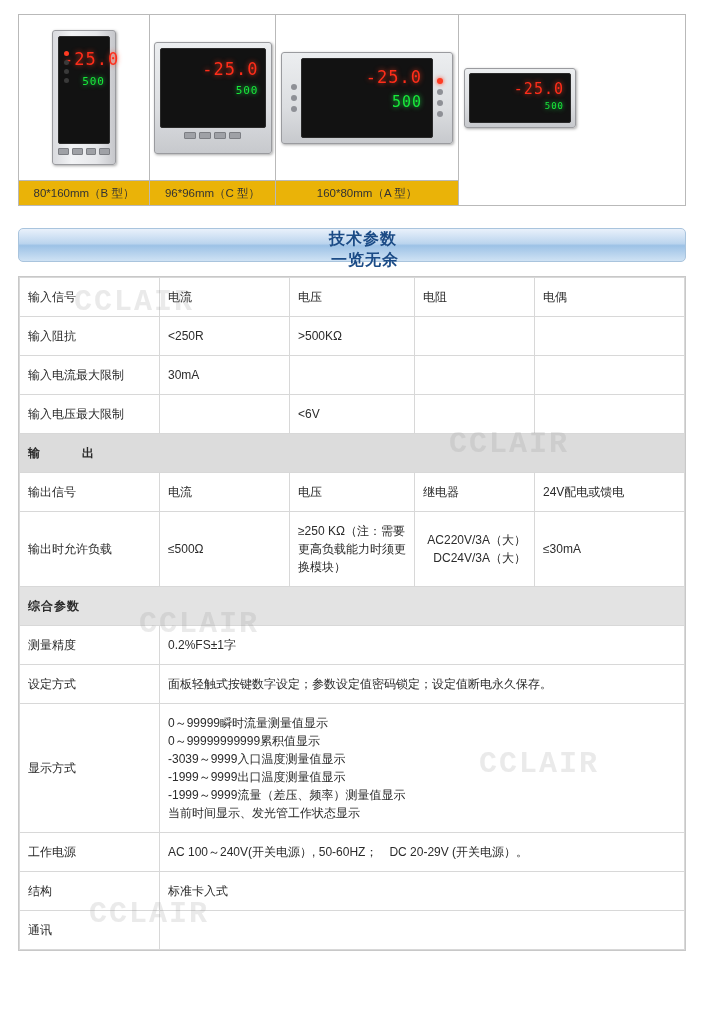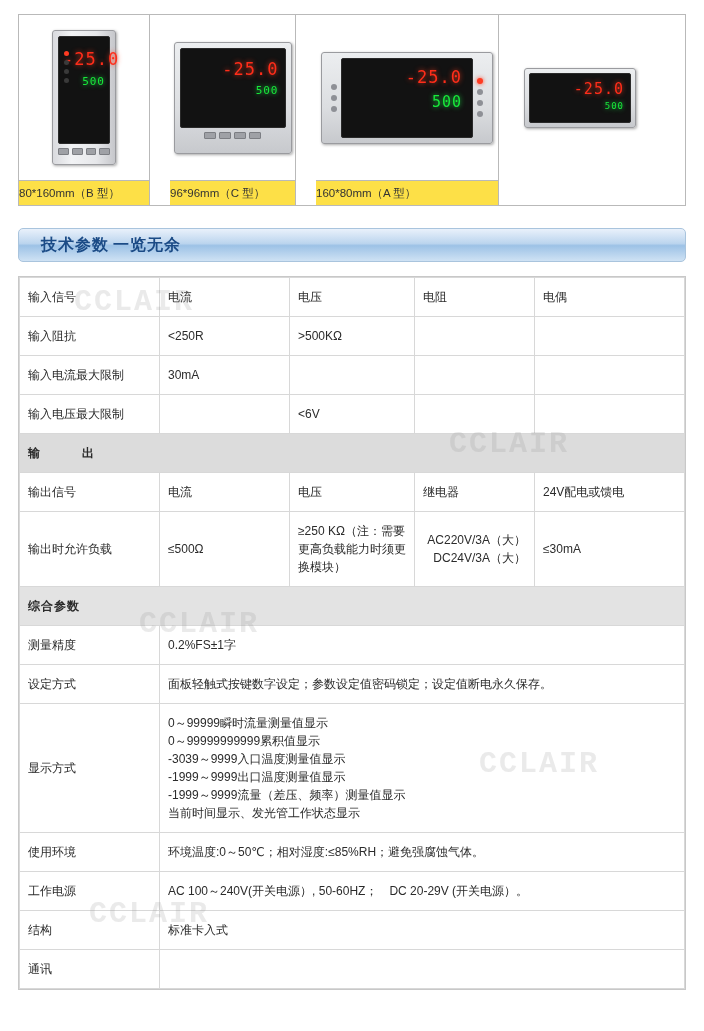--- a/index.html
+++ b/index.html
@@ -11,44 +11,44 @@
     -webkit-font-smoothing:antialiased;
   }
   .page{width:704px;position:relative;}
 
   
   .product-strip{
     margin:14px 18px 0 18px;
     border:1px solid #b9b9b9;
     display:flex;
     background:#fff;
-    gap:20px;
   }
   .prod-cell{
     flex:0 0 auto;
     border-right:1px solid #b9b9b9;
     display:flex;
     flex-direction:column;
   }
   .prod-cell:last-child{border-right:none;}
   .prod-img{
     height:165px;
     display:flex;
     align-items:center;
     justify-content:center;
     background:#fff;
     position:relative;
   }
   .prod-label{
     border-top:1px solid #b9b9b9;
     height:24px;
     line-height:24px;
+    text-align:center;
     font-size:11.5px;
     color:#333;
-    background:#fde047;
+    background:#eab308;
   }
   .w1{width:130px;}
   .w2{width:125px;}
   .w3{width:182px;}
   .w4{width:122px;}
 
   
   .dev{position:relative;}
   .dev-b{
     width:64px;height:135px;border-radius:3px;
@@ -116,20 +116,21 @@
   
   .banner{
     margin:22px 18px 0 18px;
     height:34px;
     border-radius:5px;
     background:linear-gradient(to bottom,#e9f1fb,#bcd5ee 45%,#9dc2e6 52%,#cfe2f4);
     border:1px solid #a9c4dd;
     display:flex;align-items:center;
     padding-left:22px;
     box-sizing:border-box;
+    flex-direction:column;
   }
   .banner-title{
     font-size:16px;font-weight:bold;color:#1b4b86;letter-spacing:1px;
     font-family:"Liberation Serif","DejaVu Serif",serif;
   }
   .banner-sub{
     font-size:16px;font-weight:bold;color:#1b4b86;letter-spacing:1px;margin-left:4px;
     font-family:"Liberation Serif","DejaVu Serif",serif;
   }
 
@@ -364,24 +365,20 @@
           <td colspan="4" class="multi-line">
             <div>0～99999瞬时流量测量值显示</div>
             <div>0～99999999999累积值显示</div>
             <div>-3039～9999入口温度测量值显示</div>
             <div>-1999～9999出口温度测量值显示</div>
             <div>-1999～9999流量（差压、频率）测量值显示</div>
             <div>当前时间显示、发光管工作状态显示</div>
           </td>
         </tr>
         <tr>
-          <td class="rowlabel">使用环境</td>
-          <td colspan="4">环境温度:0～50℃；相对湿度:≤85%RH；避免强腐蚀气体。</td>
-        </tr>
-        <tr>
           <td class="rowlabel">工作电源</td>
           <td colspan="4">AC 100～240V(开关电源）, 50-60HZ；　DC 20-29V (开关电源）。</td>
         </tr>
         <tr>
           <td class="rowlabel">结构</td>
           <td colspan="4">标准卡入式</td>
         </tr>
         <tr>
           <td class="rowlabel">通讯</td>
           <td colspan="4" class="multi-line">

